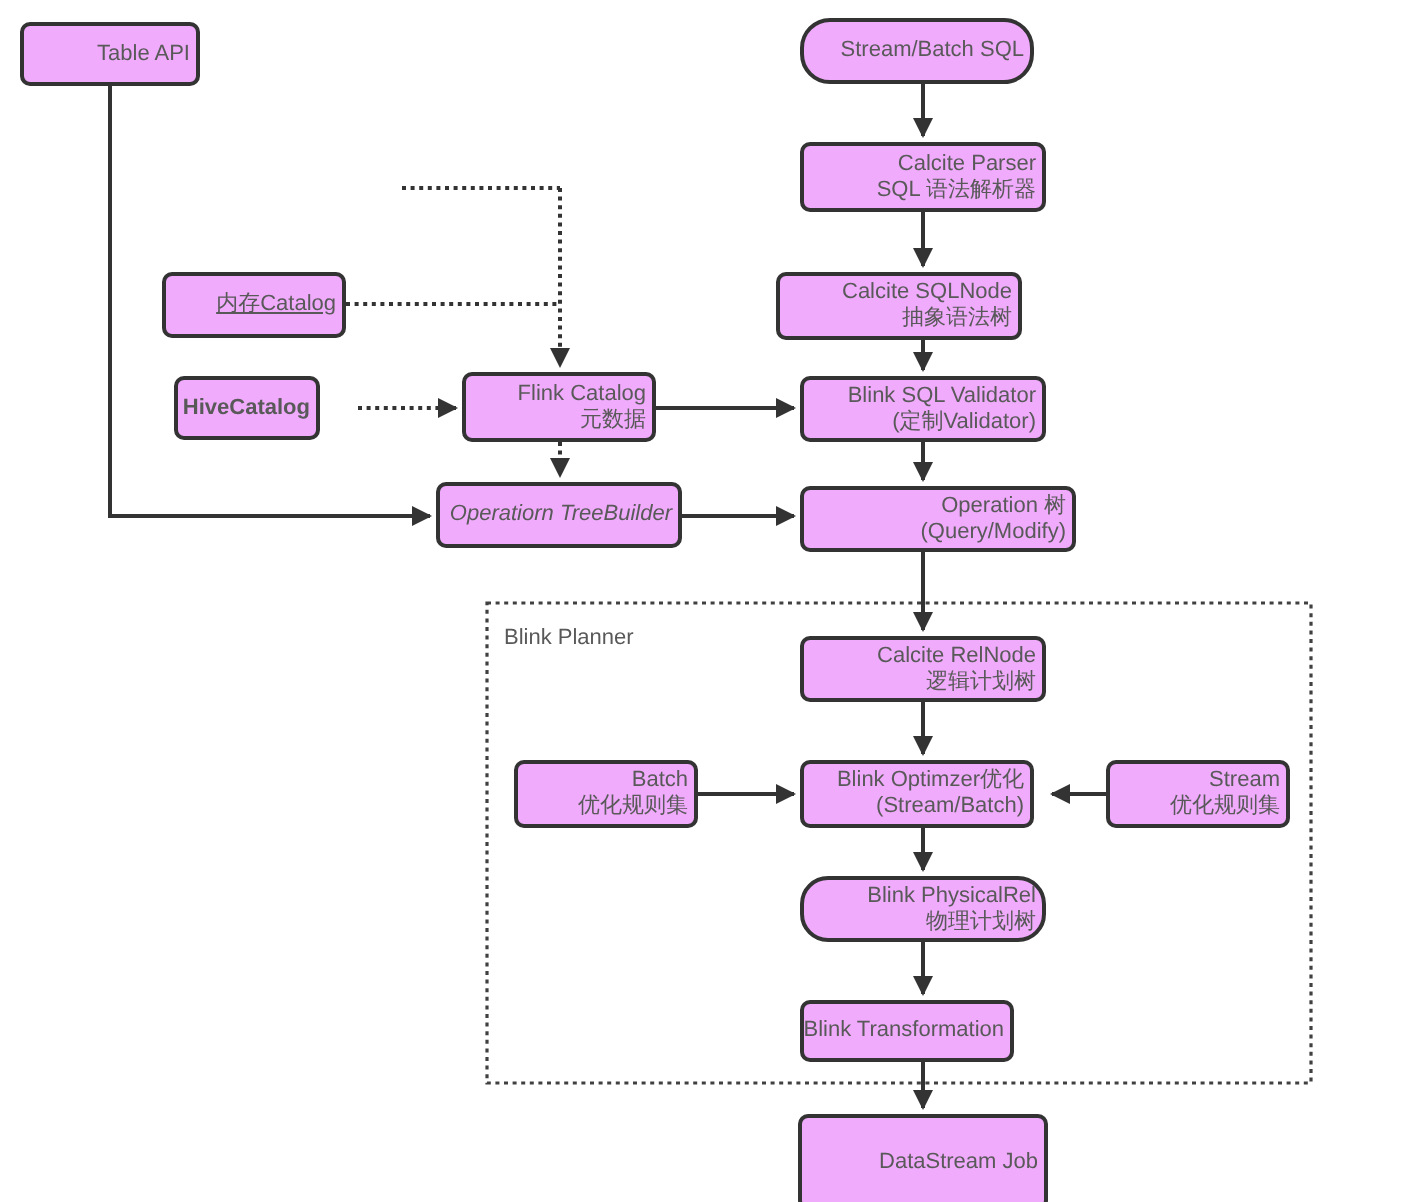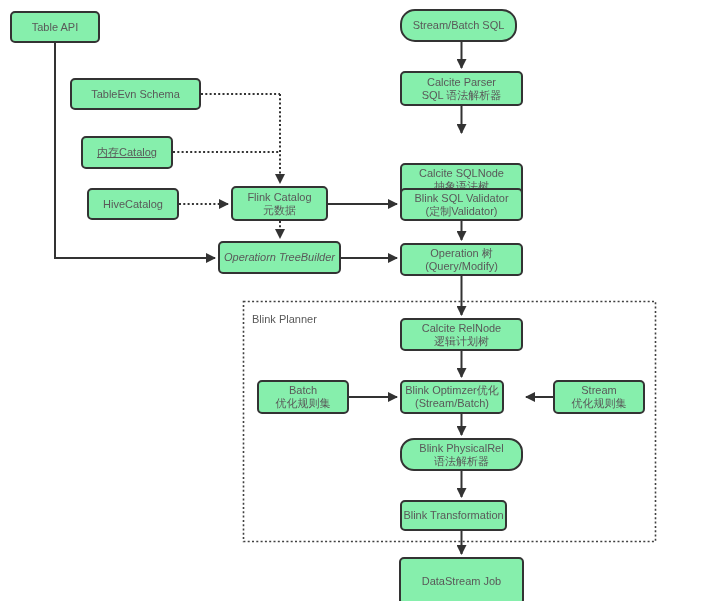--- a/index.html
+++ b/index.html
@@ -5,22 +5,22 @@
   html,body{margin:0;padding:0;}
   body{
     width:705px;height:601px;position:relative;overflow:hidden;
     background:#ffffff;
     font-family:"Liberation Sans","DejaVu Sans",sans-serif;
   }
   #canvas{position:absolute;left:0;top:0;width:705px;height:601px;}
   svg.wires{position:absolute;left:0;top:0;pointer-events:none;}
   .node{
     position:absolute;box-sizing:border-box;
-    border:2px solid #333333;border-radius:5px;background:#86efac;
-    display:flex;flex-direction:column;align-items:center;justify-content:center;
+    border:2px solid #333333;border-radius:5px;background:#f0abfc;
+    display:flex;flex-direction:column;align-items:flex-end;justify-content:center;
     text-align:center;color:#595959;font-size:11px;line-height:13px;
     padding:2px 3px;
   }
   .node span{display:block;white-space:nowrap;}
   .group-label{
     position:absolute;color:#595959;font-size:11px;line-height:13px;white-space:nowrap;text-align:center;
   }
 </style>
 </head>
 <body>
@@ -58,29 +58,26 @@
     <path d="M179 204 H228" fill="none" stroke="#333333" stroke-width="2" stroke-dasharray="2 2.3" marker-end="url(#arrow)"></path>
     <path d="M280 221 V238" fill="none" stroke="#333333" stroke-width="2" stroke-dasharray="2 2.3" marker-end="url(#arrow)"></path>
   </svg>
 
   <div class="group-label" style="left:252px;top:313px;">Blink Planner</div>
 
   <div class="node" style="left:10px;top:11px;width:90px;height:32px;">
     <span>Table API</span>
   </div>
 
-  <div class="node" style="left:70px;top:78px;width:131px;height:32px;">
-    <span>TableEvn Schema</span>
-  </div>
 
   <div class="node" style="left:81px;top:136px;width:92px;height:33px;text-decoration:underline;">
     <span>内存Catalog</span>
   </div>
 
-  <div class="node" style="left:87px;top:188px;width:92px;height:32px;">
+  <div class="node" style="left:87px;top:188px;width:73px;height:32px;font-weight:bold;">
     <span>HiveCatalog</span>
   </div>
 
   <div class="node" style="left:231px;top:186px;width:97px;height:35px;">
     <span>Flink Catalog</span>
     <span>元数据</span>
   </div>
 
   <div class="node" style="left:218px;top:241px;width:123px;height:33px;font-style:italic;">
     <span>Operatiorn TreeBuilder</span>
@@ -88,58 +85,58 @@
 
   <div class="node" style="left:400px;top:9px;width:117px;height:33px;border-radius:15px;">
     <span>Stream/Batch SQL</span>
   </div>
 
   <div class="node" style="left:400px;top:71px;width:123px;height:35px;">
     <span>Calcite Parser</span>
     <span>SQL 语法解析器</span>
   </div>
 
-  <div class="node" style="left:400px;top:136px;width:123px;height:34px;margin-top:27px;">
+  <div class="node" style="left:388px;top:136px;width:123px;height:34px;">
     <span>Calcite SQLNode</span>
     <span>抽象语法树</span>
   </div>
 
   <div class="node" style="left:400px;top:188px;width:123px;height:33px;">
     <span>Blink SQL Validator</span>
     <span>(定制Validator)</span>
   </div>
 
-  <div class="node" style="left:400px;top:243px;width:123px;height:33px;">
+  <div class="node" style="left:400px;top:243px;width:138px;height:33px;">
     <span>Operation 树</span>
     <span>(Query/Modify)</span>
   </div>
 
   <div class="node" style="left:400px;top:318px;width:123px;height:33px;">
     <span>Calcite RelNode</span>
     <span>逻辑计划树</span>
   </div>
 
   <div class="node" style="left:257px;top:380px;width:92px;height:34px;">
     <span>Batch</span>
     <span>优化规则集</span>
   </div>
 
-  <div class="node" style="left:400px;top:380px;width:104px;height:34px;">
+  <div class="node" style="left:400px;top:380px;width:117px;height:34px;">
     <span>Blink Optimzer优化</span>
     <span>(Stream/Batch)</span>
   </div>
 
   <div class="node" style="left:553px;top:380px;width:92px;height:34px;">
     <span>Stream</span>
     <span>优化规则集</span>
   </div>
 
   <div class="node" style="left:400px;top:438px;width:123px;height:33px;border-radius:14px;">
     <span>Blink PhysicalRel</span>
-    <span>语法解析器</span>
+    <span>物理计划树</span>
   </div>
 
   <div class="node" style="left:400px;top:500px;width:107px;height:31px;">
     <span>Blink Transformation</span>
   </div>
 
   <div class="node" style="left:399px;top:557px;width:125px;height:48px;">
     <span>DataStream Job</span>
   </div>
 

